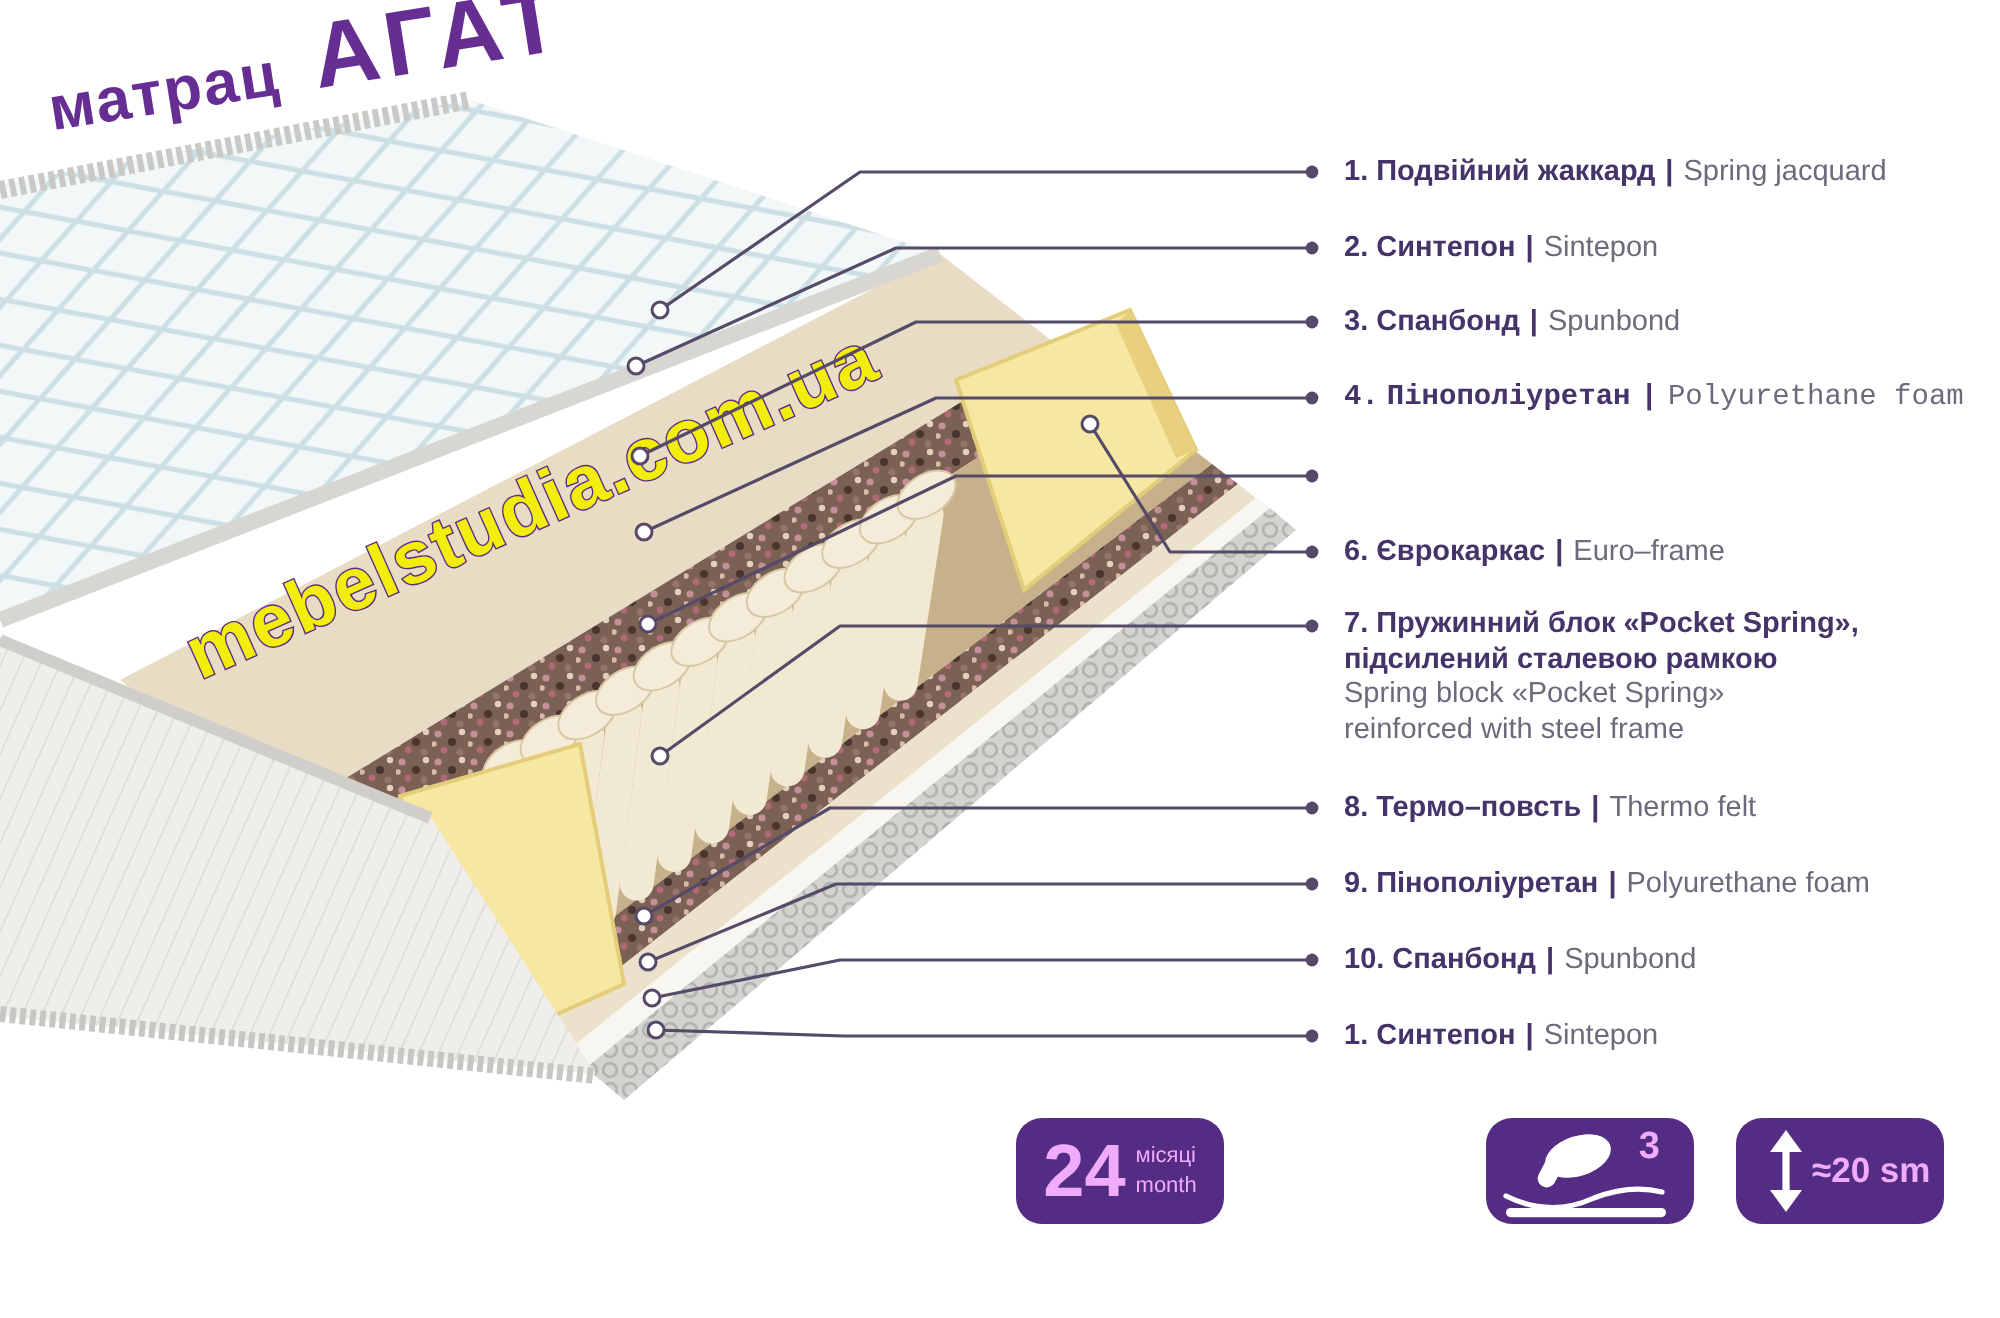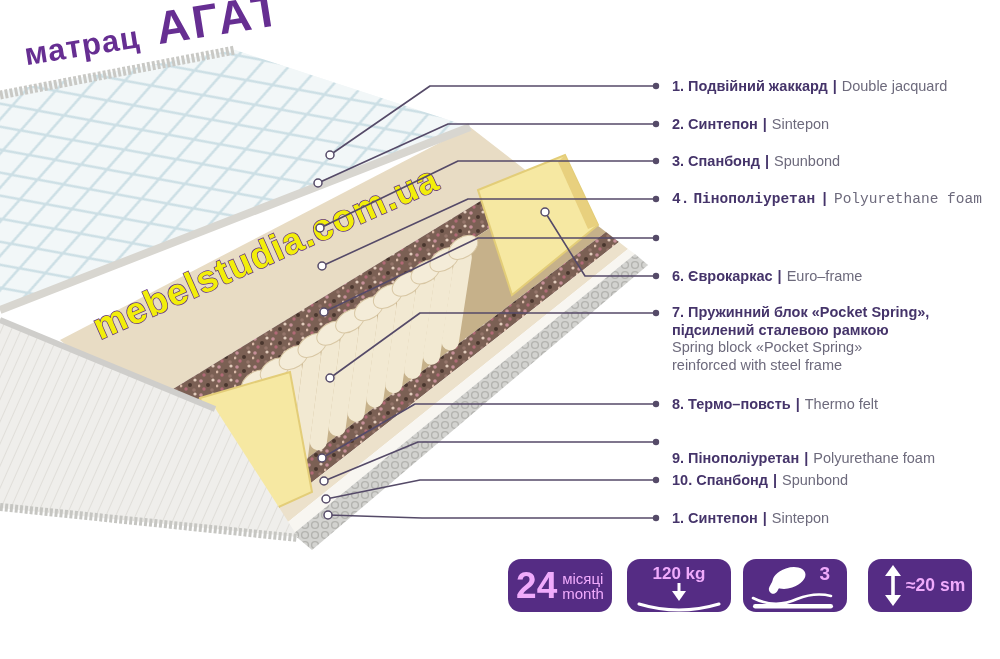--- a/index.html
+++ b/index.html
@@ -30,21 +30,21 @@
   .lrow.wide{white-space:normal;width:302px;line-height:17.5px;}
   .lrow.wide .lukblock{font-weight:700;color:var(--label-primary);}
   .lrow.wide .lenblock{color:var(--label-secondary);max-width:242px;}
   .badge{
     position:absolute;top:559px;width:104px;height:53px;
     background:var(--badge-bg);border-radius:13px;color:#f0abfc;overflow:hidden;
   }
   .badge svg{position:absolute;left:0;top:0;}
   .badge-warranty{left:508px;display:flex;align-items:center;justify-content:center;gap:5px;}
   .badge-warranty .bval{font-size:37px;font-weight:700;line-height:37px;}
-  .badge-warranty .bcol{display:flex;flex-direction:column;font-size:15px;line-height:15px;font-weight:400;}
+  .badge-warranty .bcol{display:flex;flex-direction:column;font-size:11px;line-height:15px;font-weight:400;}
   .badge-load{left:627px;}
   .badge-load .bval{position:absolute;top:5px;width:100%;text-align:center;font-size:17px;font-weight:700;}
   .badge-firmness{left:743px;}
   .badge-firmness .bval{position:absolute;right:17px;top:4px;font-size:19px;font-weight:700;}
   .badge-height{left:868px;}
   .badge-height .bval{position:absolute;left:38px;top:16px;font-size:17.5px;font-weight:700;}
 </style>
 </head>
 <body>
 
@@ -191,51 +191,43 @@
         </g>
       </g>
   </svg>
 
   <div class="title">
     <span class="t1">матрац</span>
     <span class="t2">АГАТ</span>
   </div>
 
   <div id="labels">
-      <div class="lrow" style="top: 77px;"><span class="lnum">1.</span><span class="luk">Подвійний жаккард</span><span class="lsep">|</span><span class="len">Double jacquard</span></div>
+      <div class="lrow" style="top: 77px;"><span class="lnum">1.</span><span class="luk">Подвійний жаккард</span><span class="lsep">|</span><span class="len">Spring jacquard</span></div>
       <div class="lrow" style="top: 115px;"><span class="lnum">2.</span><span class="luk">Синтепон</span><span class="lsep">|</span><span class="len">Sintepon</span></div>
       <div class="lrow" style="top: 152px;"><span class="lnum">3.</span><span class="luk">Спанбонд</span><span class="lsep">|</span><span class="len">Spunbond</span></div>
       <div class="lrow" style="top: 190px; font-family: Liberation Mono, monospace;"><span class="lnum">4.</span><span class="luk">Пінополіуретан</span><span class="lsep">|</span><span class="len">Polyurethane foam</span></div>
       <div class="lrow" style="top: 267px;"><span class="lnum">6.</span><span class="luk">Єврокаркас</span><span class="lsep">|</span><span class="len">Euro–frame</span></div>
       <div class="lrow wide" style="top: 304px;">
         <div class="lukblock"><span class="lnum">7.</span><span class="luk">Пружинний блок «Pocket Spring», підсилений сталевою рамкою</span></div>
         <div class="lenblock"><span class="len">Spring block «Pocket Spring» reinforced with steel frame</span></div>
       </div>
       <div class="lrow" style="top: 395px;"><span class="lnum">8.</span><span class="luk">Термо–повсть</span><span class="lsep">|</span><span class="len">Thermo felt</span></div>
-      <div class="lrow" style="top: 433px; margin-top: 16px;"><span class="lnum">9.</span><span class="luk">Пінополіуретан</span><span class="lsep">|</span><span class="len">Polyurethane foam</span></div>
+      <div class="lrow" style="top: 433px;"><span class="lnum">9.</span><span class="luk">Пінополіуретан</span><span class="lsep">|</span><span class="len">Polyurethane foam</span></div>
       <div class="lrow" style="top: 471px;"><span class="lnum">10.</span><span class="luk">Спанбонд</span><span class="lsep">|</span><span class="len">Spunbond</span></div>
       <div class="lrow" style="top: 509px;"><span class="lnum">1.</span><span class="luk">Синтепон</span><span class="lsep">|</span><span class="len">Sintepon</span></div>
     </div>
 
   <div class="badge badge-warranty">
     <span class="bval">24</span>
     <span class="bcol">
       <span>місяці</span>
       <span>month</span>
     </span>
   </div>
 
-  <div class="badge badge-load">
-    <span class="bval">120 kg</span>
-    <svg width="104" height="53" viewBox="0 0 104 53">
-      <line x1="52" y1="24" x2="52" y2="33" stroke="#fff" stroke-width="3"></line>
-      <polygon points="45,32 59,32 52,42" fill="#fff"></polygon>
-      <path d="M12,45 Q52,57 92,45" fill="none" stroke="#fff" stroke-width="3" stroke-linecap="round"></path>
-    </svg>
-  </div>
 
   <div class="badge badge-firmness">
     <svg width="104" height="53" viewBox="0 0 104 53">
       <ellipse cx="46" cy="19" rx="17" ry="10" transform="rotate(-18 46 19)" fill="#fff"></ellipse>
       <rect x="28" y="18" width="9" height="17" rx="4.5" transform="rotate(28 32 26)" fill="#fff"></rect>
       <path d="M10,39 Q32,50 54,40 Q72,33 88,37" fill="none" stroke="#fff" stroke-width="2.6" stroke-linecap="round"></path>
       <rect x="10" y="45" width="80" height="4.6" rx="2.3" fill="#fff"></rect>
     </svg>
     <span class="bval">3</span>
   </div>

